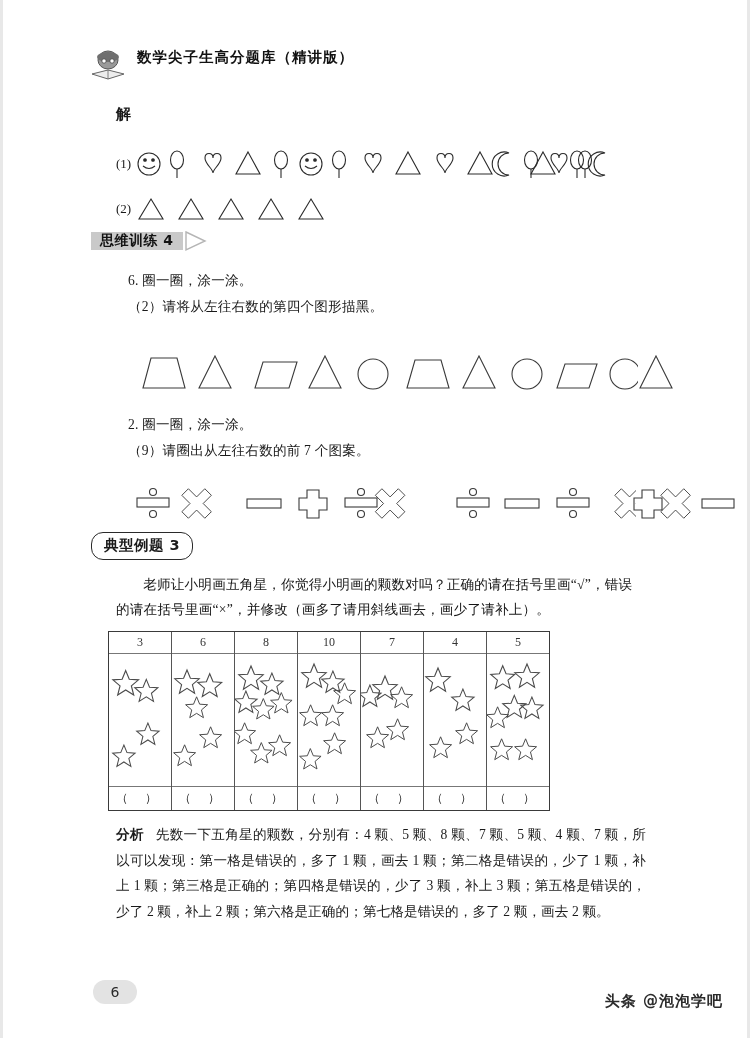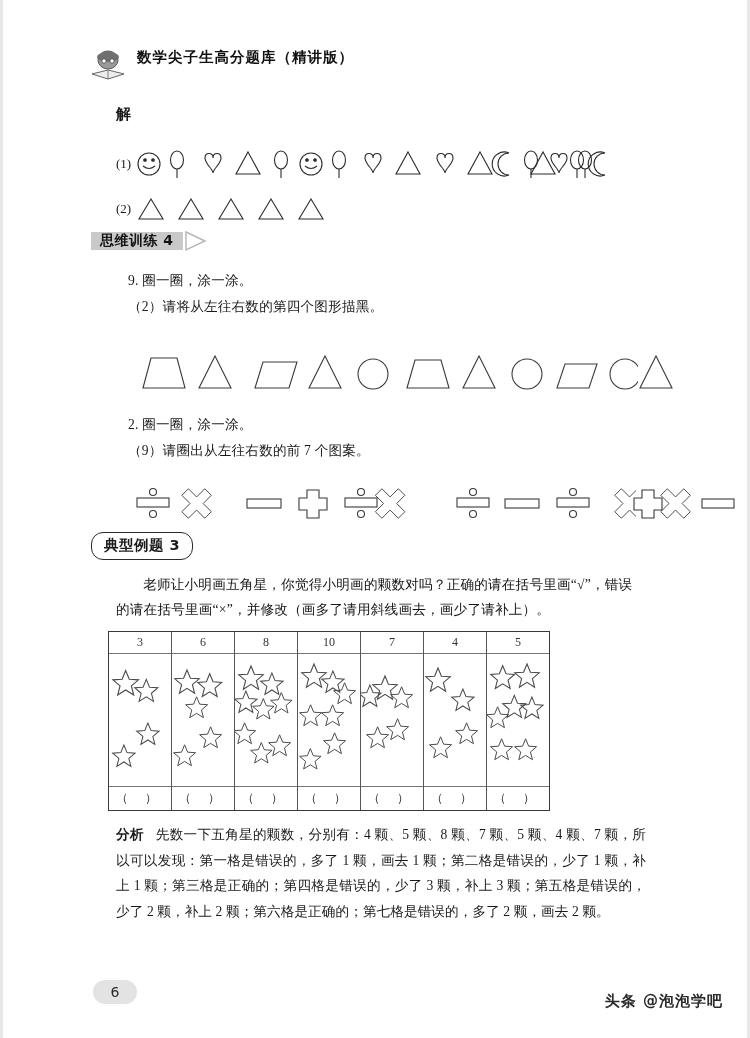--- a/index.html
+++ b/index.html
@@ -256,21 +256,21 @@
   <div class="banner-train">
     <div class="box">思维训练 4</div>
     <div class="arrow">
       <svg width="26" height="24" viewBox="0 0 26 24">
         <path d="M3 3 L22 12 L3 21 Z" fill="#ffffff" stroke="#b5b5b5" stroke-width="1.4"></path>
       </svg>
     </div>
   </div>
 
   <div class="qlines" style="top:268px;">
-    <div>9. 圈一圈，涂一涂。</div>
+    <div>6. 圈一圈，涂一涂。</div>
     <div>（2）请将从左往右数的第四个图形描黑。</div>
   </div>
 
   <div class="seq-row" style="left:130px; top:350px;">
     <svg width="505" height="42" viewBox="0 0 505 42">
       <g fill="none" stroke="#3a3a3a" stroke-width="1.1">
 
         <path d="M10 38 L18 8 L44 8 L52 38 Z"></path>
 
         <path d="M82 6 L98 38 L66 38 Z"></path>

